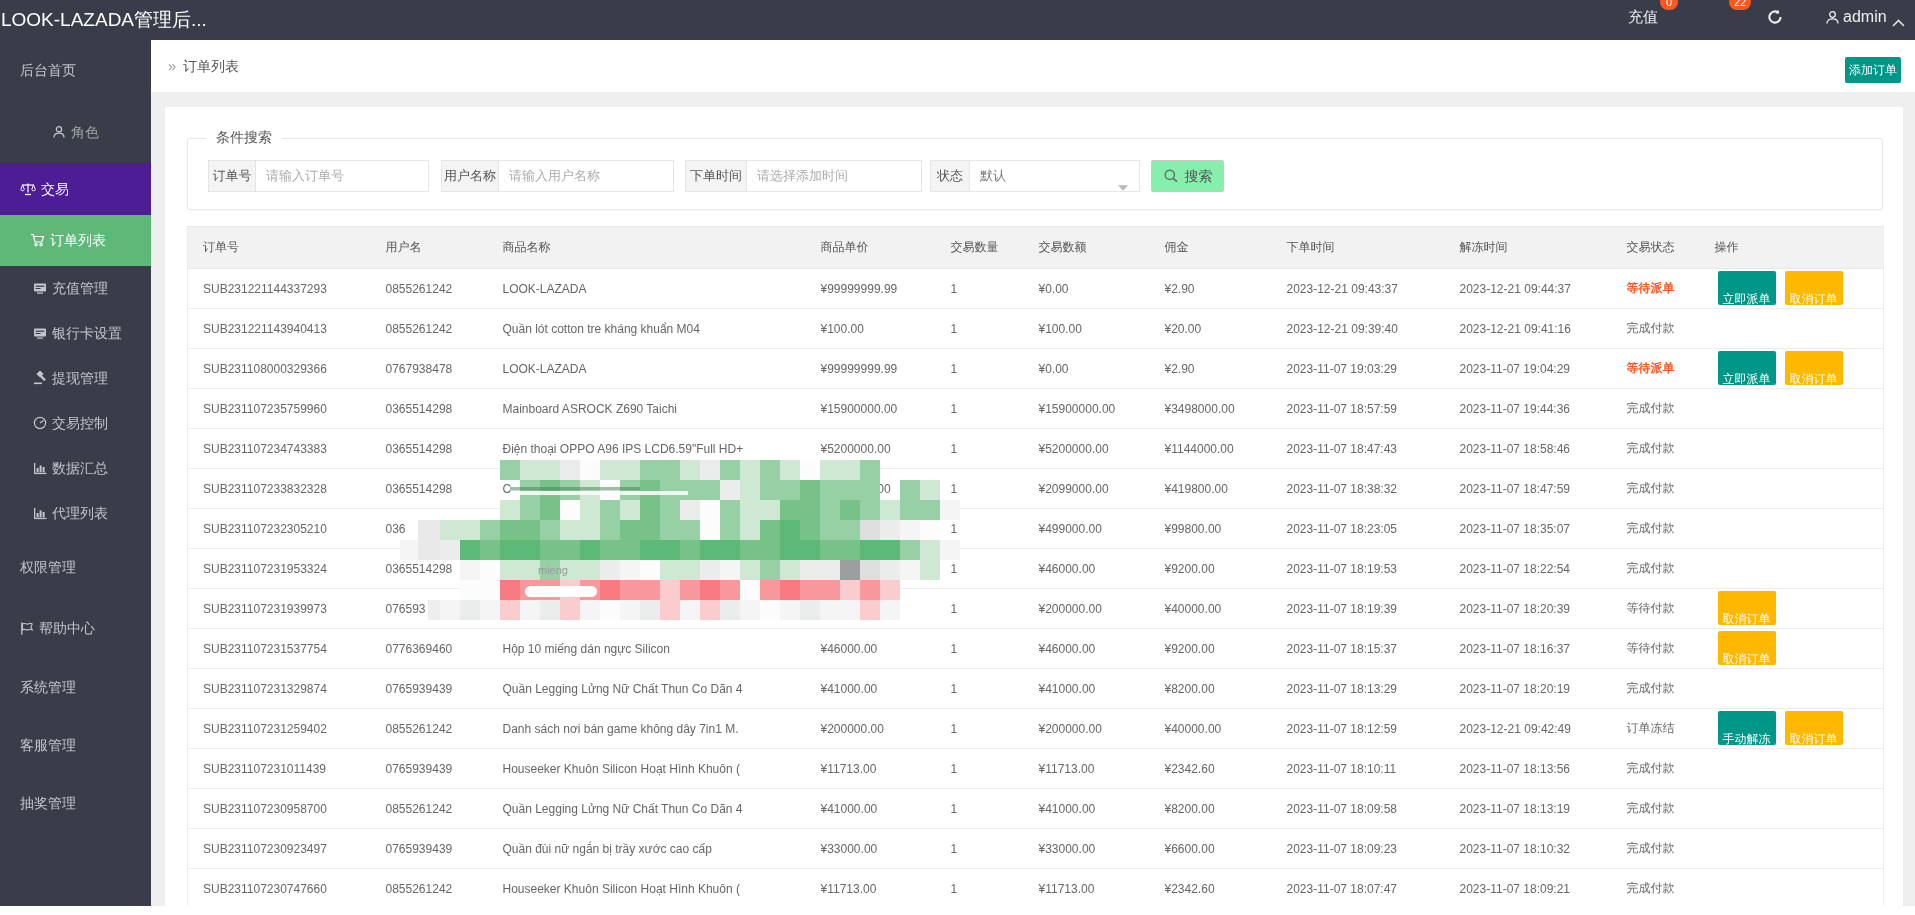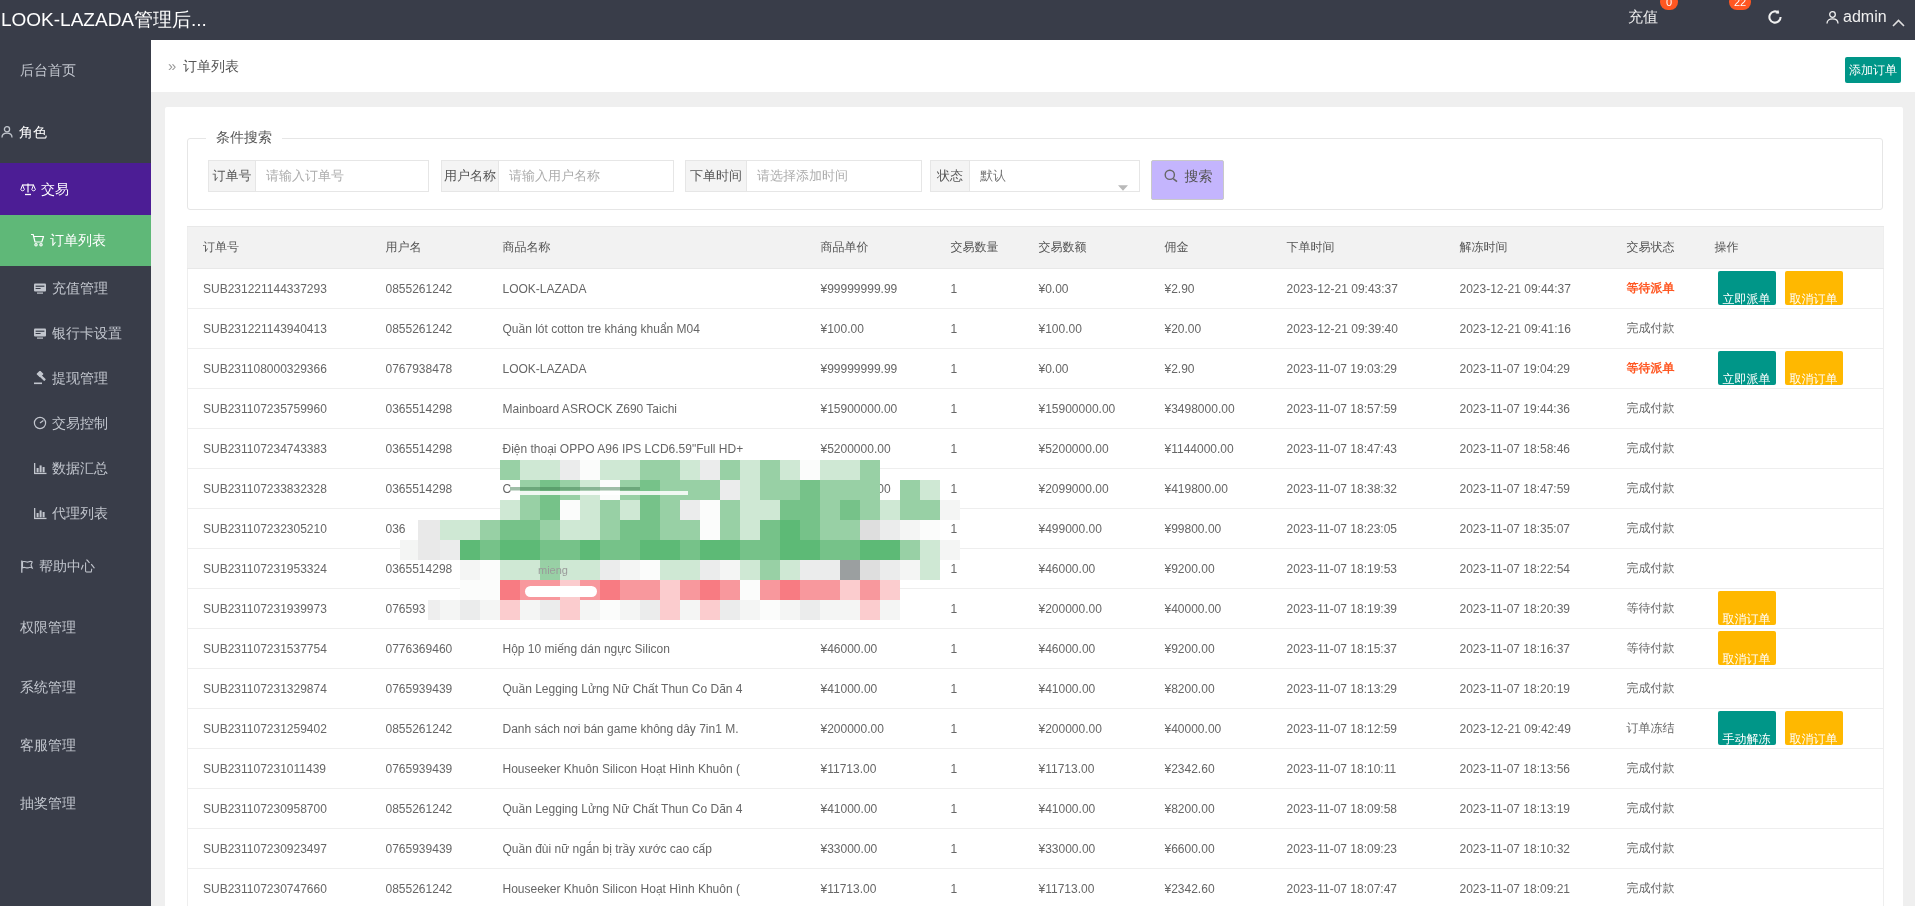--- a/index.html
+++ b/index.html
@@ -18,21 +18,21 @@
 .addbtn{position:absolute;left:1694px;top:17px;width:56px;height:26px;background:#009688;color:#fff;font-size:12px;text-align:center;line-height:26px;border-radius:2px;}
 .content{position:absolute;left:0;top:52px;width:1764px;height:814px;background:#efefef;}
 .card{position:absolute;left:14px;top:15px;width:1738px;height:801px;background:#fff;border-radius:2px;}
 fieldset.cond{position:absolute;left:22px;top:22px;width:1696px;height:81px;border:1px solid #e6e6e6;border-radius:3px;}
 fieldset.cond legend{margin-left:18px;padding:0 10px;font-size:14px;color:#555;}
 .frow{position:absolute;left:22px;top:53px;height:32px;white-space:nowrap;}
 .fl{position:absolute;top:0;height:32px;background:#f4f4f4;border:1px solid #e6e6e6;font-size:13px;color:#555;text-align:center;line-height:30px;}
 .fi{position:absolute;top:0;height:32px;background:#fff;border:1px solid #e6e6e6;border-left:none;font-size:13px;color:#adadad;line-height:30px;padding-left:10px;}
 .fsel{color:#777;}
 .caret{position:absolute;right:10px;top:12px;}
-.sbtn{position:absolute;top:0;height:40px;background:#c4b5fd;border:1px solid #c9c9c9;border-radius:2px;font-size:14px;color:#555;text-align:center;line-height:30px;}
+.sbtn{position:absolute;top:0;height:32px;background:#86efac;border:1px solid #c9c9c9;border-radius:2px;font-size:14px;color:#555;text-align:center;line-height:30px;}
 .tblwrap{position:absolute;left:22px;top:119px;width:1696px;}
 table.tbl{border-collapse:collapse;table-layout:fixed;width:1696px;font-size:12px;}
 table.tbl th{background:#f2f2f2;height:42px;font-weight:normal;color:#555;text-align:left;padding:0 0 0 15px;border:1px solid #e8e8e8;border-left:none;border-right:none;}
 table.tbl td{height:40px;color:#666;text-align:left;padding:0 0 0 15px;border-bottom:1px solid #eee;overflow:hidden;white-space:nowrap;}
 table.tbl td:last-child{padding-left:18px;}
 table.tbl{border-left:1px solid #eee;border-right:1px solid #eee;}
 table.tbl td.st-red{color:#FF5722;font-weight:bold;}
 table.tbl td.st-n{color:#666;}
 .btn{display:inline-block;height:22px;line-height:22px;padding:17px 5px;border-radius:2px;color:#fff;font-size:12px;margin-right:9px;}
 .btng{background:#009688;}
@@ -55,21 +55,21 @@
         <circle cx="7.5" cy="4.5" r="2.8" fill="none" stroke="#f0f0f0" stroke-width="1.3"></circle>
         <path d="M2 13.5 C2 10.2 4.5 8.8 7.5 8.8 C10.5 8.8 13 10.2 13 13.5" fill="none" stroke="#f0f0f0" stroke-width="1.3"></path>
       </svg></div>
     <div class="tr-item" style="left:1843px;line-height:34px;font-size:16px;">admin</div>
     <div class="tr-item" style="left:1892px;top:13px;"><svg width="13" height="8" viewBox="0 0 13 8" style="">
         <path d="M1 7 L6.5 1.5 L12 7" fill="none" stroke="#e0e0e0" stroke-width="1.6"></path>
       </svg></div>
 </div>
 <div class="sidebar">
 <div class="sbi" style="height:61px;line-height:61px;padding-left:20px;color:#c2c6ce;">后台首页</div>
-<div class="sbi" style="height:62px;line-height:62px;color:#ffffff;"><span class="mi"><svg width="14" height="14" viewBox="0 0 14 14" style="">
+<div class="sbi" style="height:62px;line-height:62px;color:#a3a3a3;text-align:center;"><span class="mi"><svg width="14" height="14" viewBox="0 0 14 14" style="">
           <circle cx="7" cy="4.2" r="2.6" fill="none" stroke="#c2c6ce" stroke-width="1.3"></circle>
           <path d="M2 12.5 C2 9.5 4.2 8.2 7 8.2 C9.8 8.2 12 9.5 12 12.5" fill="none" stroke="#c2c6ce" stroke-width="1.3"></path>
         </svg></span>角色</div>
 <div class="sbi" style="height:52px;line-height:52px;background:#4c1d95;padding-left:20px;color:#fff;"><span class="mi"><svg width="16" height="14" viewBox="0 0 16 14" style="">
           <line x1="8" y1="1.5" x2="8" y2="10.5" stroke="#ffffff" stroke-width="1.2"></line>
           <line x1="2" y1="3" x2="14" y2="3" stroke="#ffffff" stroke-width="1.2"></line>
           <path d="M2.5 3 L0.8 7.5 A1.9 1.9 0 0 0 4.4 7.5 Z" fill="none" stroke="#ffffff" stroke-width="1"></path>
           <path d="M13.5 3 L11.8 7.5 A1.9 1.9 0 0 0 15.4 7.5 Z" fill="none" stroke="#ffffff" stroke-width="1"></path>
           <line x1="5" y1="12.5" x2="11" y2="12.5" stroke="#ffffff" stroke-width="1.3"></line>
         </svg></span>交易</div>
@@ -106,25 +106,25 @@
           <rect x="6.6" y="3.4" width="2" height="6.9" fill="#c2c6ce"></rect>
           <rect x="9.6" y="5" width="2" height="5.3" fill="#c2c6ce"></rect>
         </svg></span>数据汇总</div>
 <div class="sbi" style="height:45px;line-height:45px;padding-left:33px;color:#c2c6ce;"><span class="mi"><svg width="14" height="13" viewBox="0 0 14 13" style="">
           <rect x="1" y="1" width="1.3" height="11" fill="#c2c6ce"></rect>
           <rect x="1" y="10.8" width="12.5" height="1.3" fill="#c2c6ce"></rect>
           <rect x="3.6" y="6" width="2" height="4.3" fill="#c2c6ce"></rect>
           <rect x="6.6" y="3.4" width="2" height="6.9" fill="#c2c6ce"></rect>
           <rect x="9.6" y="5" width="2" height="5.3" fill="#c2c6ce"></rect>
         </svg></span>代理列表</div>
+<div class="sbi" style="height:62px;line-height:62px;padding-left:20px;color:#c2c6ce;">权限管理</div>
 <div class="sbi" style="height:60px;line-height:60px;padding-left:20px;color:#c2c6ce;"><span class="mi"><svg width="14" height="13" viewBox="0 0 14 13" style="">
           <line x1="1.8" y1="0.5" x2="1.8" y2="12.8" stroke="#c2c6ce" stroke-width="1.3"></line>
           <path d="M2.5 1.8 c2.5 -1.4 4 1.2 6.3 0 c1.6 -0.8 2.6 -0.4 3.4 0.1 l-1.2 3 l1.2 3 c-1.4 -0.8 -2.4 -0.9 -3.7 -0.2 c-2 1 -3.5 -1.3 -6 0.1 Z" fill="none" stroke="#c2c6ce" stroke-width="1.1"></path>
         </svg></span>帮助中心</div>
-<div class="sbi" style="height:62px;line-height:62px;padding-left:20px;color:#c2c6ce;">权限管理</div>
 <div class="sbi" style="height:58px;line-height:58px;padding-left:20px;color:#c2c6ce;">系统管理</div>
 <div class="sbi" style="height:58px;line-height:58px;padding-left:20px;color:#c2c6ce;">客服管理</div>
 <div class="sbi" style="height:58px;line-height:58px;padding-left:20px;color:#c2c6ce;">抽奖管理</div>
 </div>
 <div class="main">
   <div class="crumb">
       <span class="arr">»</span>
       <span class="txt">订单列表</span>
       <div class="addbtn">添加订单</div>
     </div>

